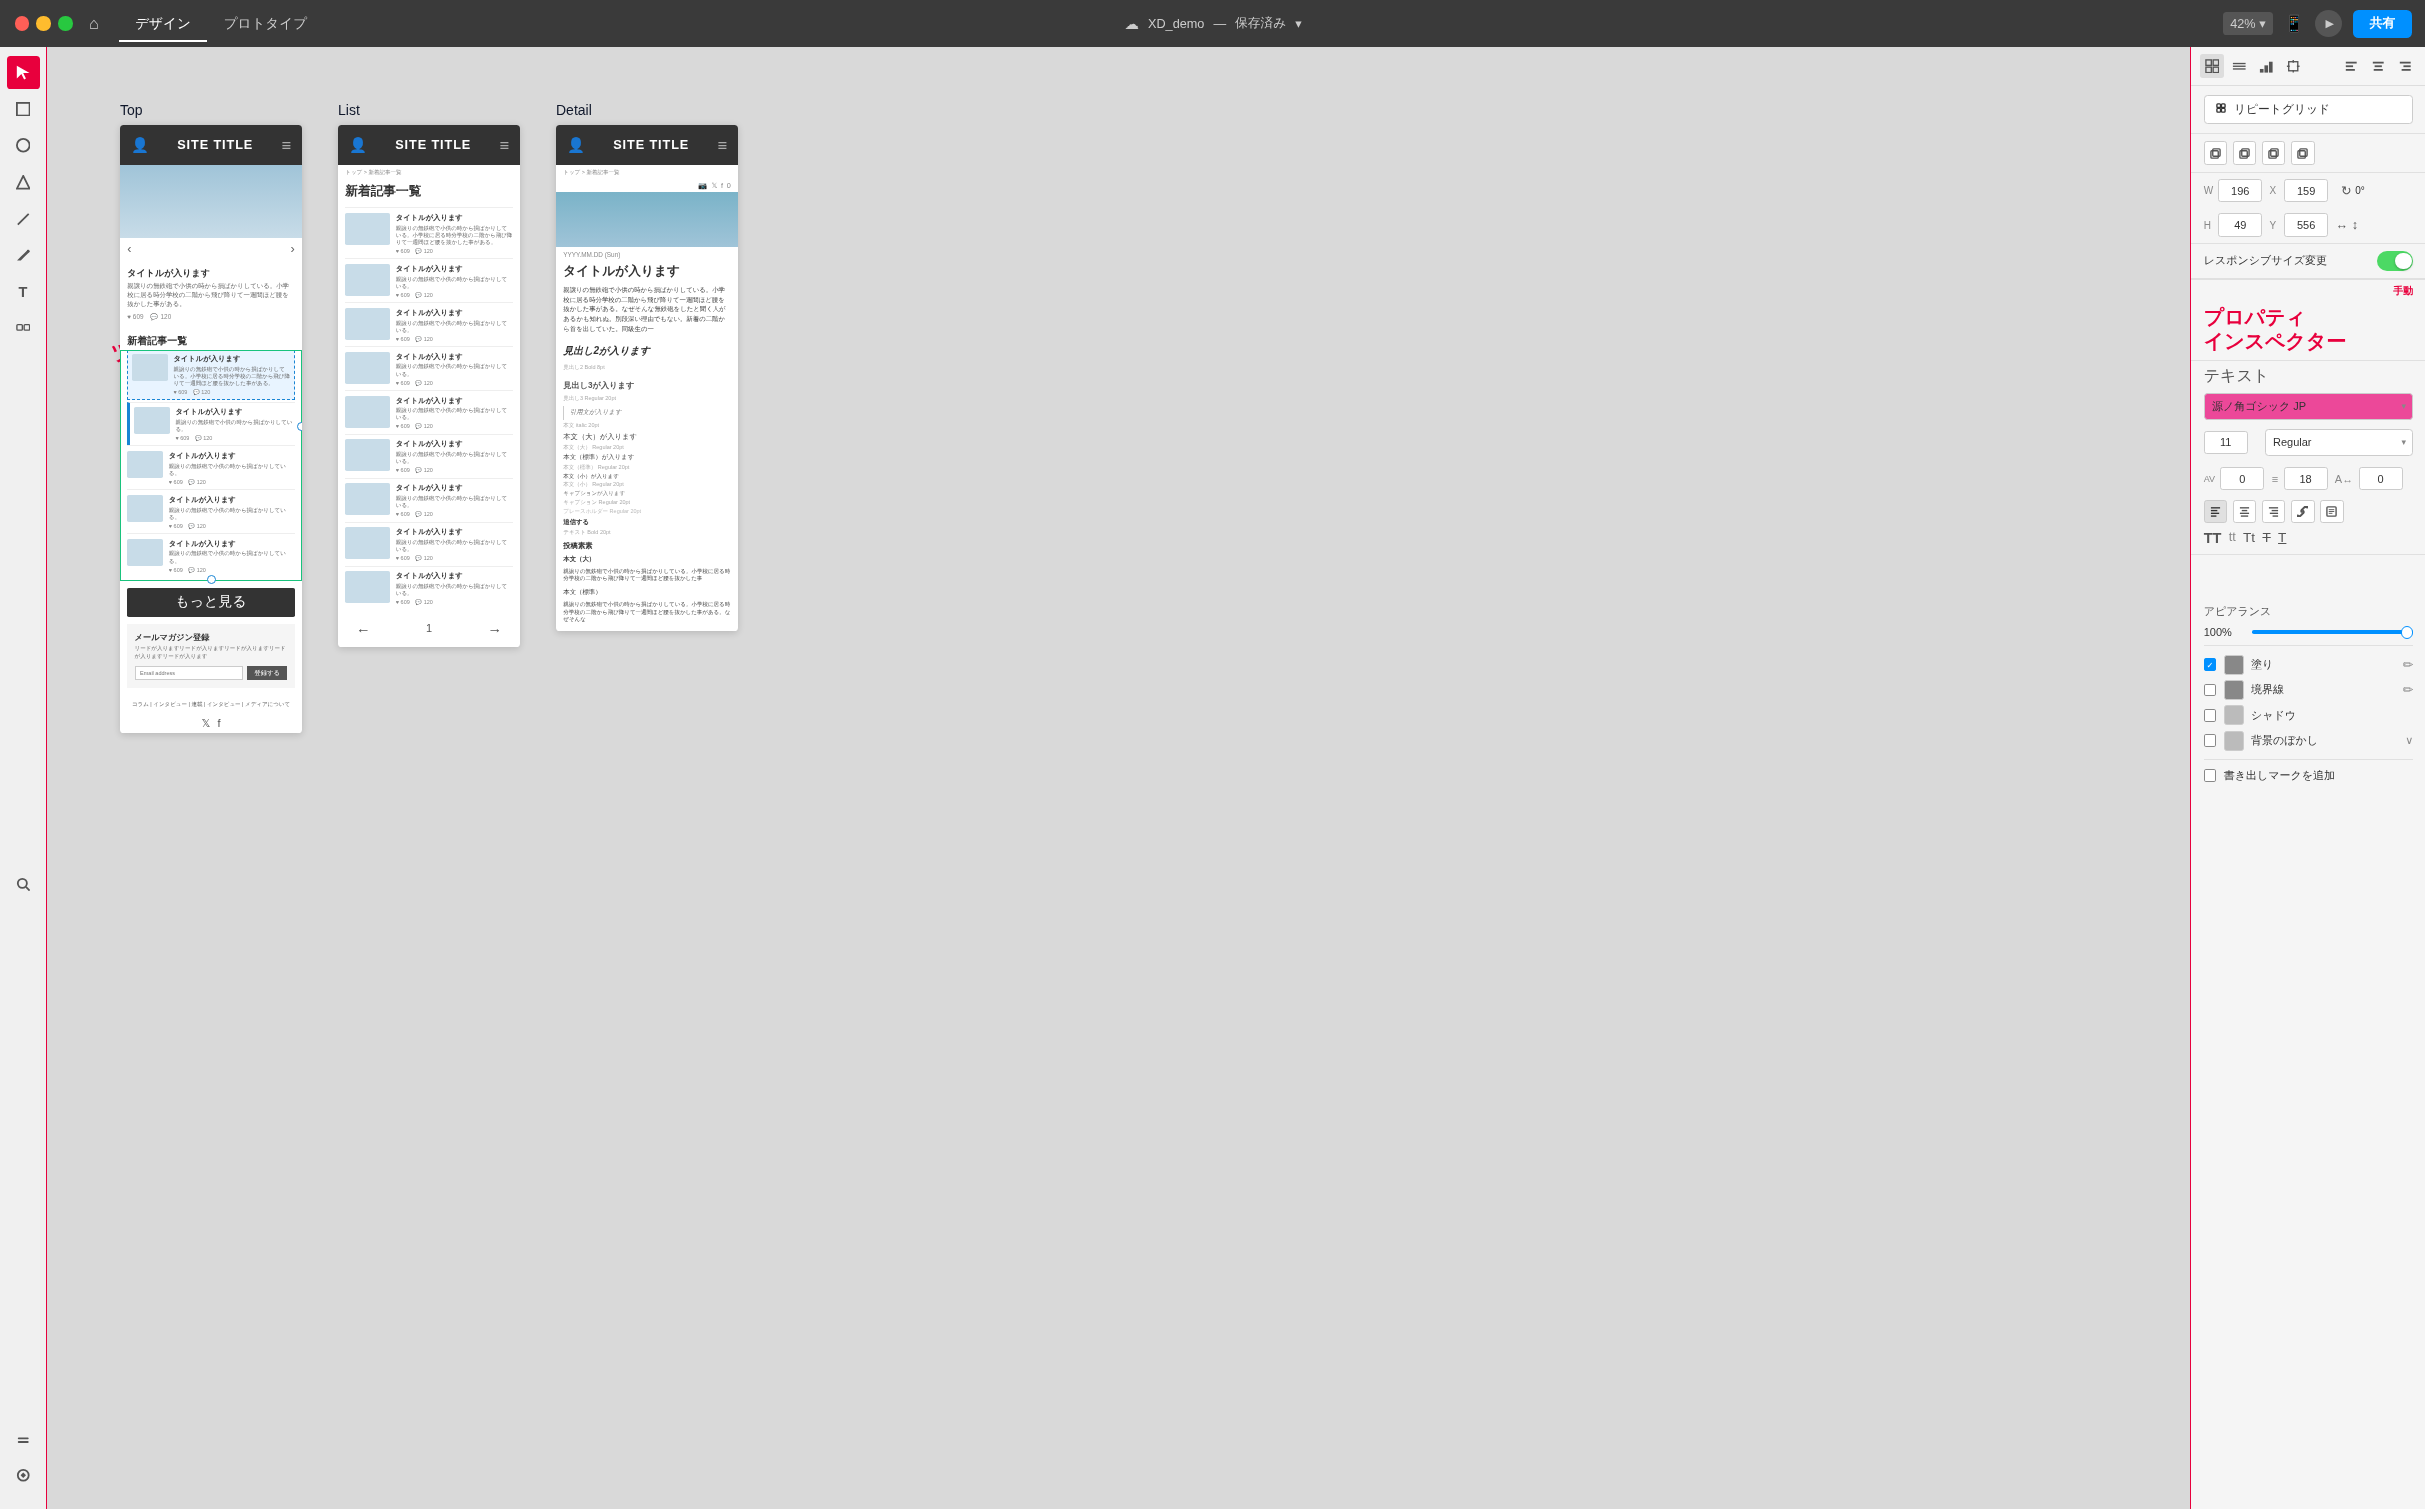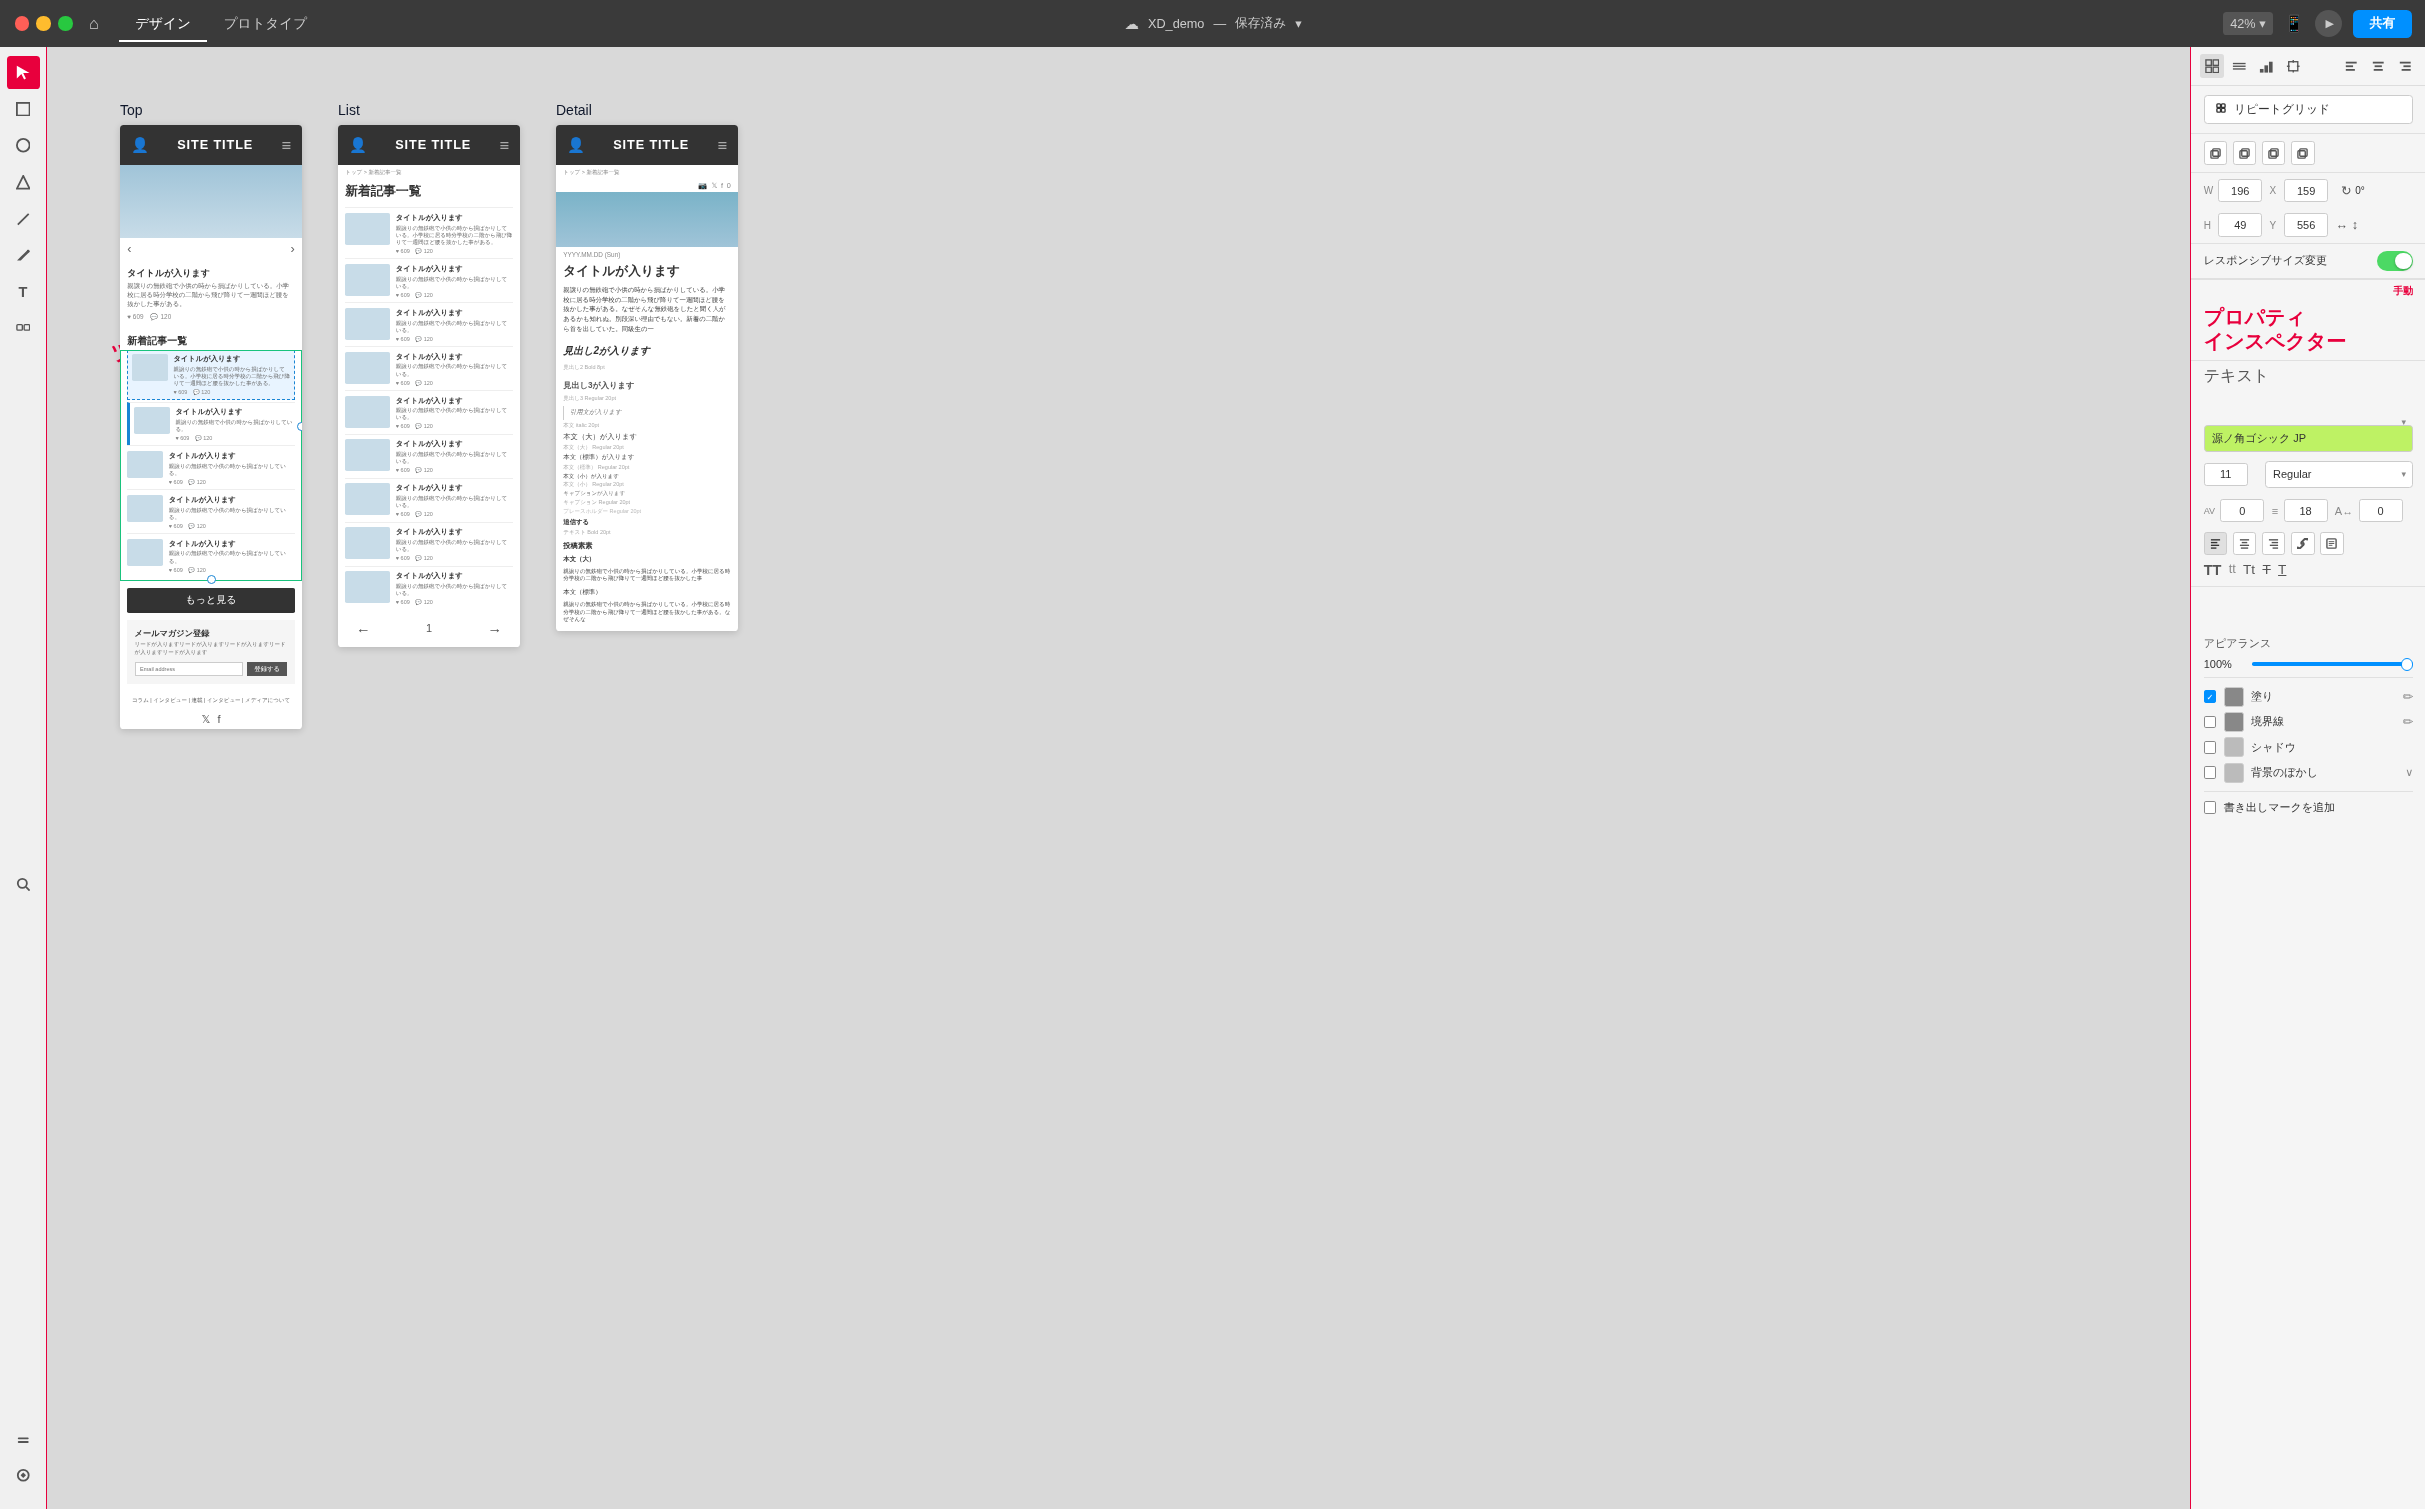--- a/index.html
+++ b/index.html
@@ -103,21 +103,21 @@
     .article-featured-text { font-size: 6.4px; color: #666; line-height: 1.4; }
     .article-featured-meta { display: flex; gap: 7.3px; margin-top: 3.6px; font-size: 6.4px; color: #888; }
     .section-header { padding: 5.5px 7.3px 1.8px; font-size: 10px; font-weight: bold; color: #333; }
     .article-list { padding: 0 7.3px; }
     .article-item { border-top: 0.9px solid #eee; padding: 4.5px 0; display: flex; gap: 5.5px; align-items: flex-start; }
     .article-thumb { width: 36px; height: 27px; background: #c8dce8; flex-shrink: 0; border-radius: 1.8px; }
     .article-info { flex: 1; }
     .article-title-text { font-size: 7.3px; font-weight: bold; color: #333; }
     .article-desc { font-size: 5.5px; color: #666; line-height: 1.3; margin-top: 1.8px; }
     .article-meta { display: flex; gap: 5.5px; margin-top: 1.8px; font-size: 5.5px; color: #888; }
-    .more-btn { margin: 7.3px; background: #333; color: white; text-align: center; padding: 5.5px; font-size: 10px; border-radius: 1.8px; cursor: pointer; }
+    .more-btn { margin: 7.3px; background: #333; color: white; text-align: center; padding: 5.5px; font-size: 14px; border-radius: 1.8px; cursor: pointer; }
     .newsletter { padding: 7.3px; background: #f5f5f5; margin: 0 7.3px 7.3px; }
     .newsletter-title { font-size: 8.2px; font-weight: bold; color: #333; margin-bottom: 2.7px; }
     .newsletter-text { font-size: 5.5px; color: #666; line-height: 1.4; }
     .newsletter-input-row { display: flex; gap: 3.6px; margin-top: 5.5px; }
     .newsletter-input { flex: 1; border: 0.9px solid #ccc; padding: 2.7px 4.5px; font-size: 5.5px; }
     .newsletter-submit { background: #555; color: white; border: none; padding: 2.7px 7.3px; font-size: 6.4px; cursor: pointer; }
     .footer-links { padding: 5.5px 7.3px; font-size: 5.5px; color: #666; text-align: center; }
     .footer-social { display: flex; gap: 7.3px; justify-content: center; padding: 3.6px; }
     .social-icon { font-size: 11px; color: #555; }
 
@@ -207,23 +207,23 @@
     .responsive-label { font-size: 11px; color: #333; }
     .toggle-switch { width: 36px; height: 20px; background: #4cd964; border-radius: 10px; position: relative; cursor: pointer; }
     .toggle-knob { width: 16.4px; height: 16.4px; background: white; border-radius: 50%; position: absolute; top: 1.8px; right: 1.8px; box-shadow: 0 0.9px 2.7px rgba(0,0,0,0.3); }
 
     .manual-label { font-size: 10px; color: #e8003d; font-weight: 600; }
 
     .text-label { font-size: 16px; color: #555; padding: 5.5px 12.7px 1.8px; }
 
     .font-family-row { padding: 3.6px 12.7px 5.5px; }
     .font-family-select {
-      width: 100%; height: 27px; border: 0.9px solid #ccc; background: #bef264;
+      width: 100%; height: 27px; border: 0.9px solid #ccc; background: #ec4899;
       border-radius: 3.6px; font-size: 11px; color: #333; padding: 0 7.3px;
-      cursor: pointer; appearance: none; margin-top: 32px;
+      cursor: pointer; appearance: none;
     }
 
     .font-props-row { display: flex; gap: 17px; padding: 3.6px 12.7px 5.5px; align-items: center; }
 
     .text-style-row { display: flex; gap: 5.5px; padding: 3.6px 12.7px; align-items: center; }
     .text-style-icon { width: 23.6px; height: 23.6px; display: flex; align-items: center; justify-content: center; border: 0.9px solid #ccc; background: white; border-radius: 2.7px; cursor: pointer; font-size: 11px; color: #555; }
     .text-style-icon.active { background: #e0e0e0; }
 
     .text-transform-row { display: flex; gap: 7.3px; padding: 3.6px 12.7px 7.3px; }
     .tt-icon { font-size: 14.5px; color: #555; cursor: pointer; }

